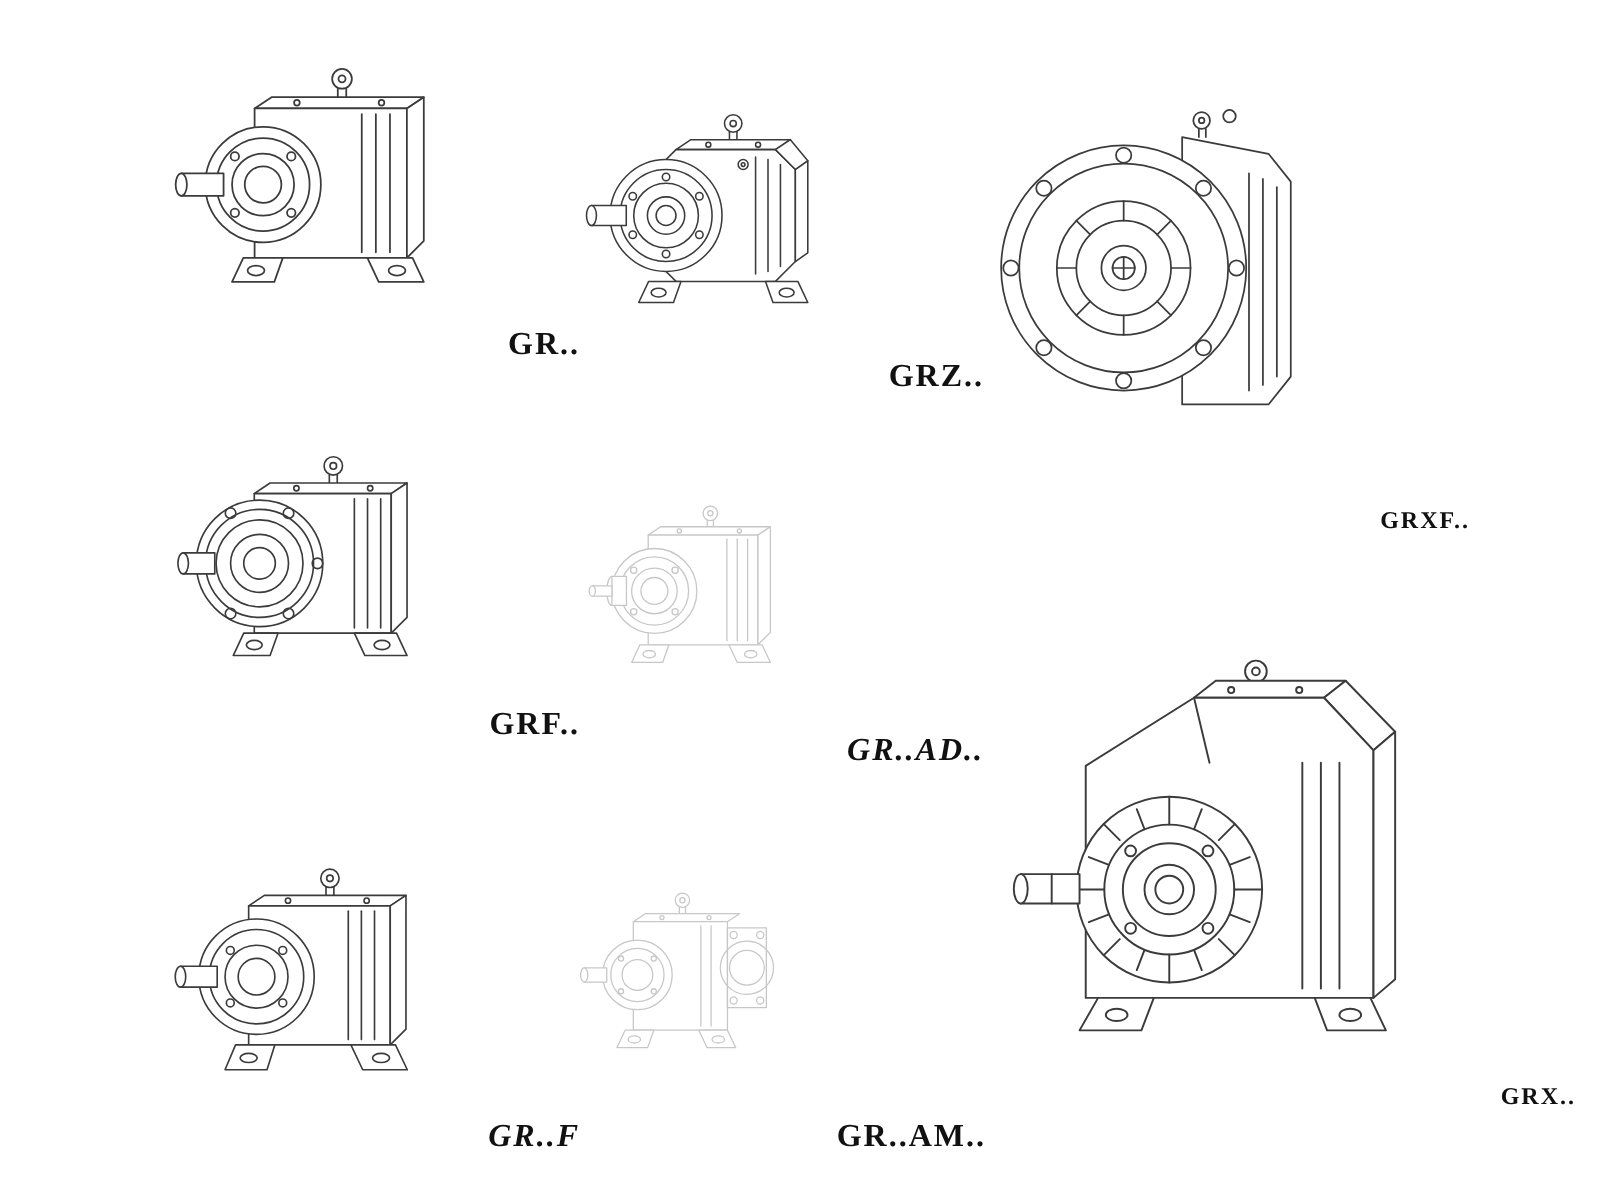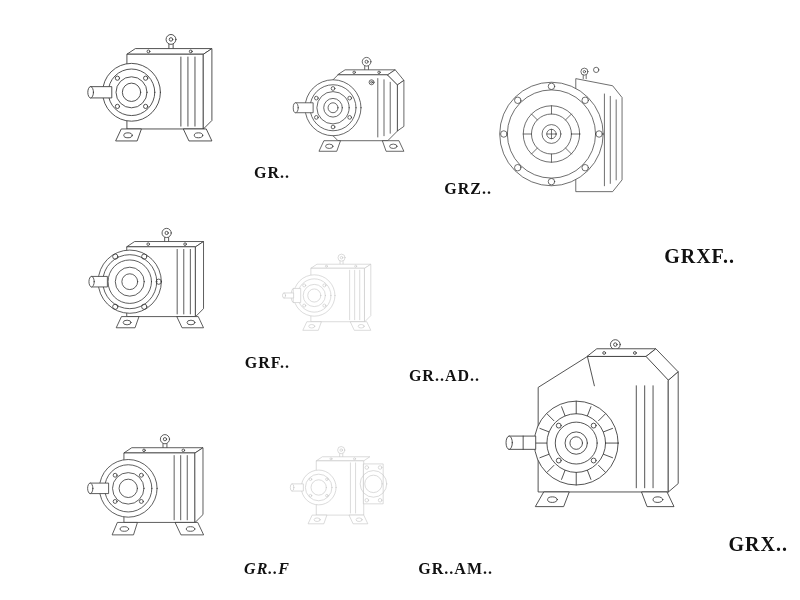--- a/index.html
+++ b/index.html
@@ -1,21 +1,21 @@
 <!DOCTYPE html>
 <html><head>
 <meta charset="utf-8">
 <style>
   html,body{margin:0;padding:0;background:#ffffff;}
   .page{position:relative;width:800px;height:600px;background:#ffffff;overflow:hidden;
         font-family:"Liberation Sans",sans-serif;}
   figure.cell{position:absolute;margin:0;display:flex;flex-direction:row;align-items:flex-end;gap:28px;}
   .label{font-family:"Liberation Serif",serif;font-weight:700;font-size:16px;color:#111;
          letter-spacing:1px;margin-top:2px;white-space:nowrap;}
-  .label-lg{font-size:20px;margin-top:44px;}
+  .label-lg{font-size:12px;margin-top:44px;}
   svg.drawing{display:block;}
   .ink{stroke:#3b3b3b;fill:none;stroke-width:1.25;stroke-linejoin:round;stroke-linecap:round;}
   .ink .solid{fill:#ffffff;}
   .ink.faint{stroke:#c7c7c7;}
 </style>
 </head>
 <body>
 
 <div class="page">
 
@@ -200,21 +200,21 @@
           <polygon class="solid" points="56,140 82,140 76,157 48,157"></polygon>
           <ellipse cx="64" cy="149" rx="6" ry="3.5"></ellipse>
           <polygon class="solid" points="140,140 172,140 180,157 148,157"></polygon>
           <ellipse cx="161" cy="149" rx="6" ry="3.5"></ellipse>
         </g>
       </g>
     </svg>
     <figcaption class="label">GRF..</figcaption>
   </figure>
 
-  <figure class="cell" style="left:280px;top:207px;width:200px;">
+  <figure class="cell" style="left:292px;top:207px;width:200px;font-style:italic;">
     <svg class="drawing" width="200" height="178" viewBox="0 0 200 178">
       <g class="ink faint">
         <g>
           <circle cx="122" cy="13" r="7"></circle>
             <circle cx="122" cy="13" r="2.5"></circle>
           <line x1="119" y1="20" x2="119" y2="26"></line>
             <line x1="125" y1="20" x2="125" y2="26"></line>
         </g>
         <g>
           <polygon class="solid" points="62,34 168,34 180,26 74,26"></polygon>

